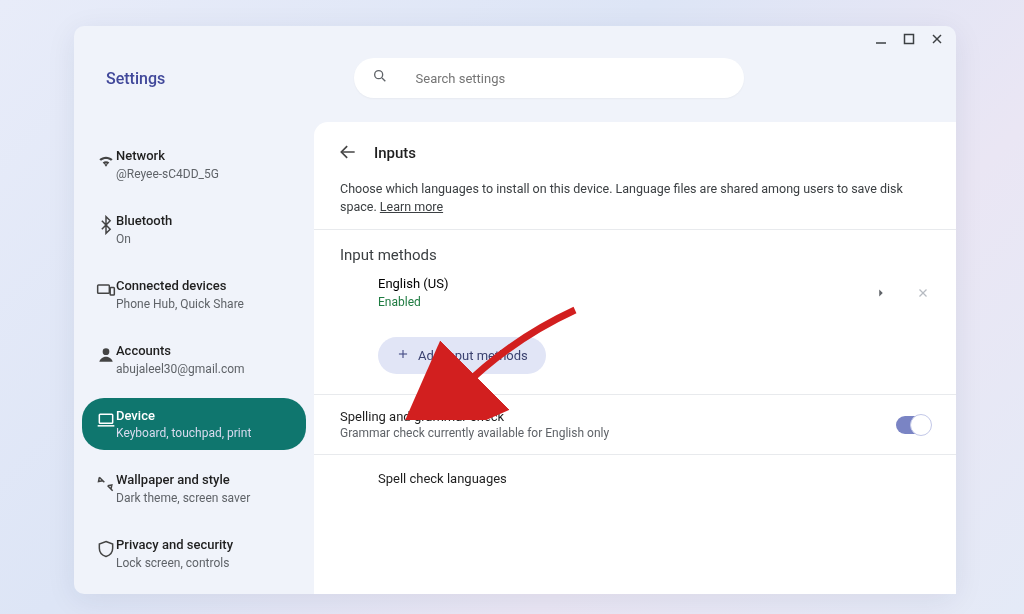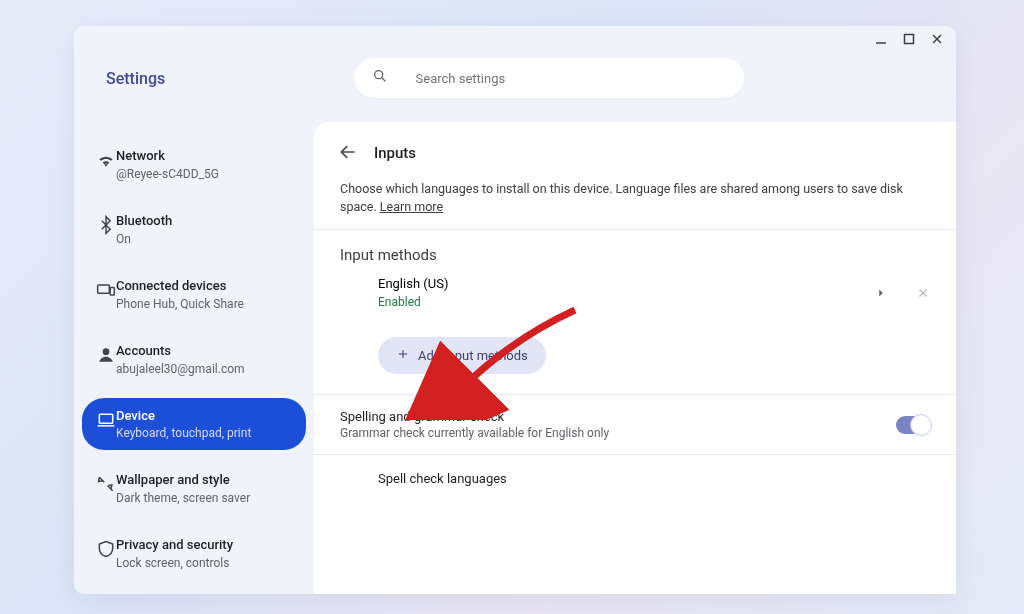--- a/index.html
+++ b/index.html
@@ -31,21 +31,21 @@
     box-shadow: 0 1px 2px rgba(0,0,0,0.04);
   }
   .search input { border:none; outline:none; font-size:13px; flex:1; background:transparent; color:#333;}
   .search svg { width:16px; height:16px; color:#5f6368; }
   .content { flex:1; display:flex; overflow:hidden; }
   .sidebar { width: 240px; padding: 16px 8px 0 8px; overflow:auto; }
   .side-item {
     display:flex; align-items:flex-start; padding: 10px 14px; border-radius: 22px;
     color:#1f1f1f; cursor:pointer; margin-bottom: 12px;
   }
-  .side-item.active { background:#1d4ed8; color:#fff; }
+  .side-item.active { background:#0f766e; color:#fff; }
   .side-item .ico { width:20px; height:20px; flex-shrink:0; display:flex; align-items:center; justify-content:center; margin-top:2px; color:#444;}
   .side-item.active .ico { color:#fff; }
   .side-txt { display:flex; flex-direction:column; }
   .side-title { font-size:13px; font-weight:500; line-height:1.3; }
   .side-sub { font-size:12px; color:#5f6368; margin-top:2px; }
   .side-item.active .side-sub { color:#d8dbef; }
   .main {
     flex:1; background:#fff; border-radius: 14px 0 0 0;
     margin-top:0; overflow:auto; padding: 0 0 20px 0;
   }

